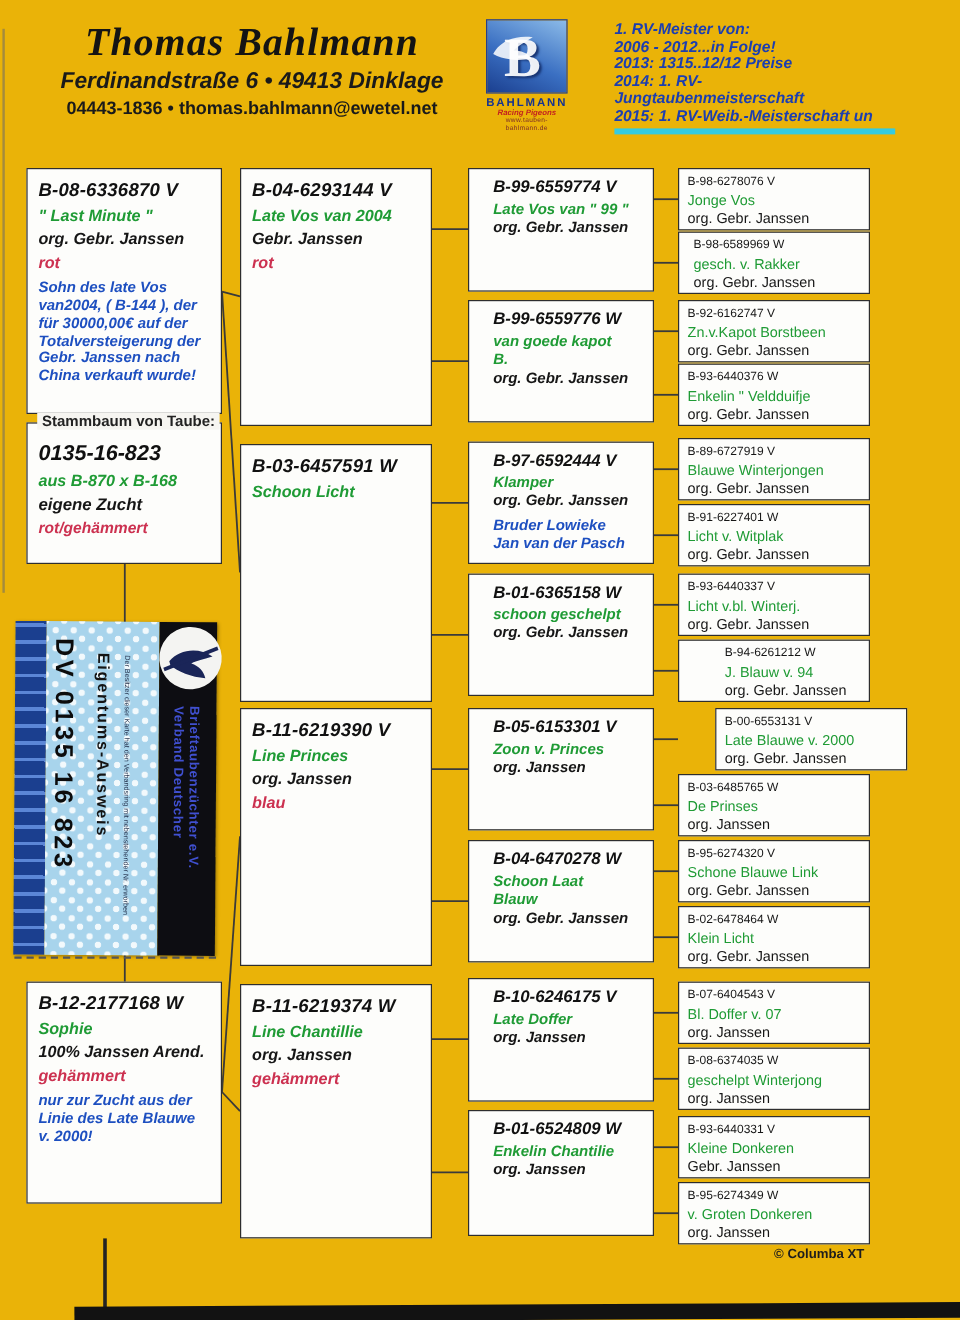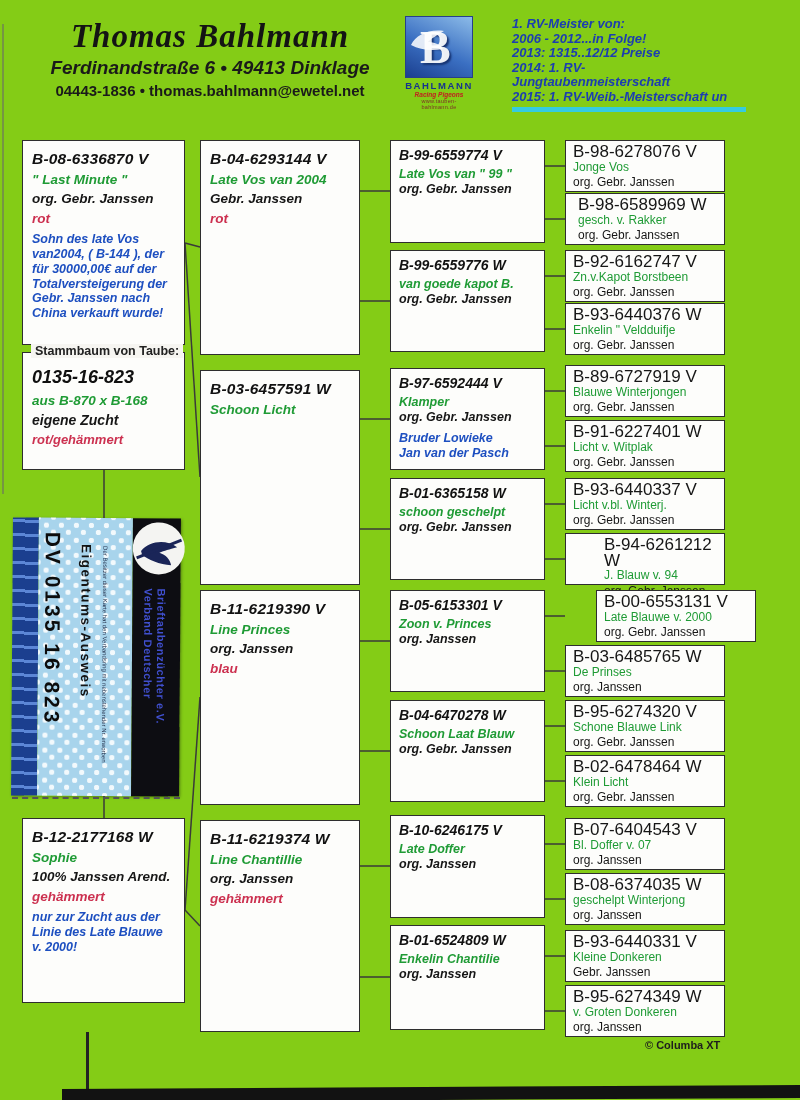--- a/index.html
+++ b/index.html
@@ -1,16 +1,16 @@
 <!DOCTYPE html>
 <html><head>
 <meta charset="utf-8">
 <style>
   html,body{margin:0;padding:0;background:#d8d8d8;}
-  .page{position:relative;width:800px;height:1100px;background:#84cc16;overflow:hidden;
+  .page{position:relative;width:800px;height:1100px;background:#eab308;overflow:hidden;
         font-family:"Liberation Sans",sans-serif;color:#1a1a1a;}
   
   .owner{position:absolute;left:25px;top:18px;width:370px;text-align:center;}
   .owner-name{font-family:"Liberation Serif",serif;font-style:italic;font-weight:bold;
               font-size:33px;color:#141414;letter-spacing:1px;}
   .owner-address{font-size:19px;font-weight:bold;font-style:italic;margin-top:2px;}
   .owner-contact{font-size:15px;font-weight:bold;margin-top:3px;}
   .logo{position:absolute;left:404px;top:16px;width:70px;text-align:center;}
   .logo-img{position:relative;width:68px;height:62px;margin:0 auto;
             background:linear-gradient(205deg,#8cbbe8 0%,#3a6fc2 55%,#1b3f8f 100%);
@@ -27,24 +27,24 @@
   .achv-bar{width:234px;height:5px;background:#35cbe0;margin-top:2px;}
   
   .box{position:absolute;background:#fdfdfb;border:1.5px solid #2e2e2e;box-sizing:border-box;}
   .g12{padding:9px 9px;font-size:13.5px;font-weight:bold;font-style:italic;line-height:1.22;}
   .g12 > div{margin-bottom:3px;}
   .ring-lg{font-size:15.5px;color:#111;letter-spacing:.2px;margin-bottom:5px;}
   .name{color:#1f9b35;}
   .org{color:#161616;}
   .colorline{color:#cc3150;}
   .note{color:#1d4fc0;font-size:12.5px;margin-top:5px;white-space:pre-line;line-height:1.18;}
-  .g3{padding:6px 8px;font-size:12.5px;font-weight:bold;font-style:italic;line-height:1.25;}
+  .g3{padding:6px 20px;font-size:12.5px;font-weight:bold;font-style:italic;line-height:1.25;}
   .g3 .ring{font-size:14px;color:#111;margin-bottom:2px;}
   .g4{padding:3px 7px;font-size:12px;font-weight:normal;font-style:normal;line-height:15.5px;}
-  .g4 .ring{font-size:17px;color:#161616;}
+  .g4 .ring{font-size:10px;color:#161616;}
   .subject{padding:14px 9px 6px 9px;}
   .subject-legend{position:absolute;top:-9px;left:8px;background:#f6f5f1;padding:0 4px;
                   font-size:12.5px;font-weight:bold;font-style:normal;color:#222;text-align:center;}
   .subject-ring{font-size:18px;font-weight:bold;font-style:italic;color:#101010;margin-bottom:5px;}
   .subject-parents{font-size:13.5px;font-weight:bold;font-style:italic;color:#1f9b35;margin-bottom:4px;}
   .subject-breeder{font-size:14px;font-weight:bold;font-style:italic;color:#161616;margin-bottom:4px;}
   .subject-color{font-size:13px;font-weight:bold;font-style:italic;color:#cc3150;}
   
   .connectors{position:absolute;left:0;top:0;pointer-events:none;}
   

